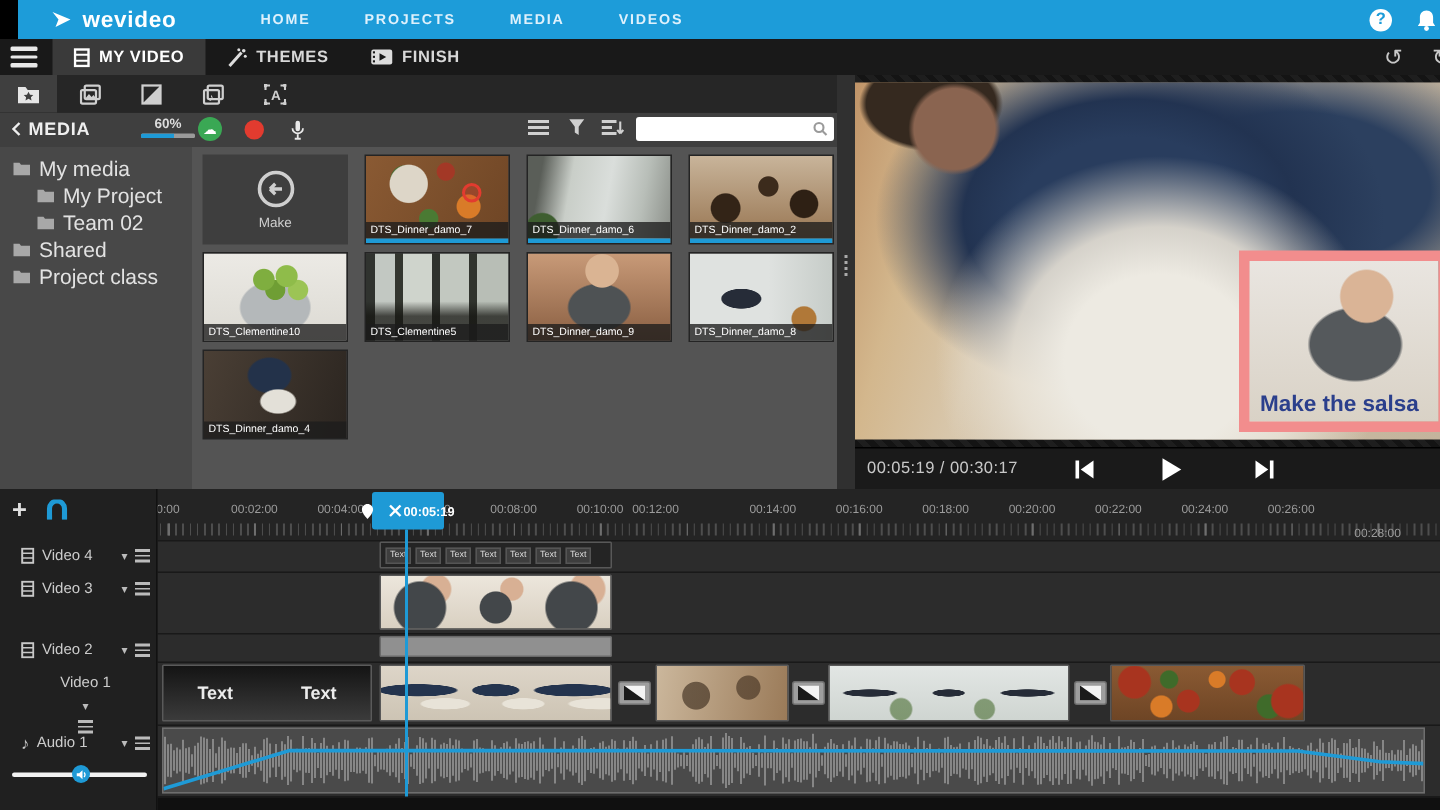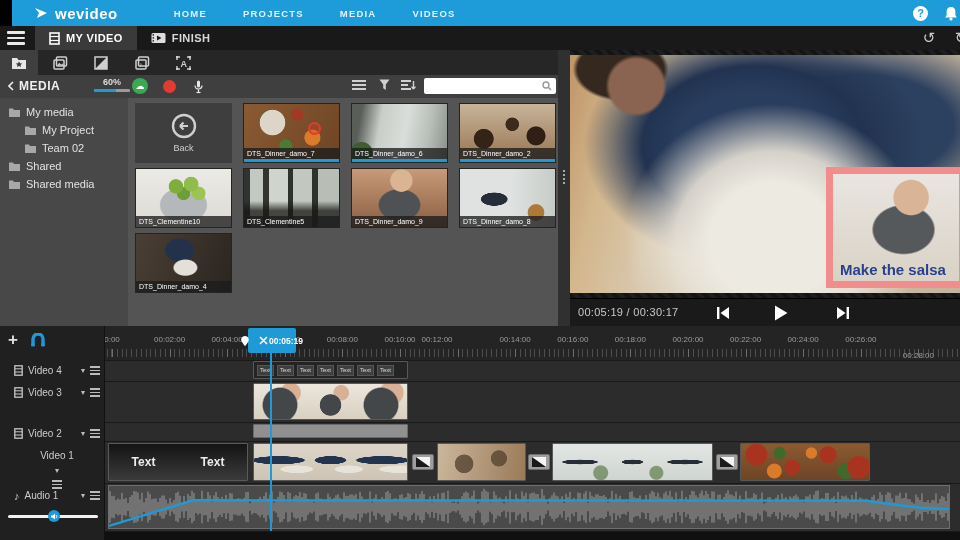--- a/index.html
+++ b/index.html
@@ -38,21 +38,21 @@
   .hdr-ic { position:absolute; top:3px; width:17px; height:17px; display:flex; align-items:center; justify-content:center; cursor:pointer; }
   .cloud-btn { left:132px; background:#3aa854; border-radius:50%; width:16px; height:16px; color:#fff; font-size:9px; text-align:center; line-height:16px; }
   .rec-btn { left:161px; } .rec-dot { width:13px; height:13px; border-radius:50%; background:#e23b2f; }
   .mic-btn { left:190px; }
   .tool-ic { position:absolute; top:4px; cursor:pointer; }
   .search-box { position:absolute; left:424px; top:3px; width:132px; height:16px; background:#fff; border-radius:2px; }
   .search-box input { position:absolute; left:4px; top:0; width:110px; height:16px; border:0; outline:0; font-size:9px; background:transparent; }
   .search-ic { position:absolute; right:4px; top:3px; }
 
   .folder-tree { position:absolute; left:0; top:98px; width:128px; height:232px; background:#484848; padding-top:5px; }
-  .f-item { height:18px; display:flex; align-items:center; gap:5px; color:#e2e2e2; font-size:11px; cursor:pointer; white-space:nowrap;text-align:right; }
+  .f-item { height:18px; display:flex; align-items:center; gap:5px; color:#e2e2e2; font-size:14px; cursor:pointer; white-space:nowrap;text-align:right; }
   .f-item.sel { background:#5c5c5c; }
 
   .thumbs { position:absolute; left:128px; top:98px; width:430px; height:232px; background:#545454; }
   .tile { position:absolute; width:97px; height:60px; background:#2e2e2e; border:1px solid #242424; overflow:hidden; cursor:pointer; }
   .tile-label { position:absolute; left:0; right:0; bottom:0; padding:2px 3px; background:rgba(28,28,28,.78); color:#fff; font-size:7px; white-space:nowrap; overflow:hidden; }
   .tile-label.lift { bottom:3px; }
   .upload-bar { position:absolute; left:0; right:0; bottom:0; height:3px; background:#1e9ad6; }
   .tile-badge { position:absolute; right:18px; top:18px; width:13px; height:13px; border:2px solid #e23b2f; border-radius:50%; background:rgba(226,60,47,.3); }
   .back-tile { position:absolute; width:97px; height:60px; background:#3e3e3e; display:flex; flex-direction:column; align-items:center; justify-content:center; gap:4px; color:#cfcfcf; font-size:9px; cursor:pointer; }
 
@@ -172,20 +172,29 @@
     </div>
   <div class="mtab active">
     <svg width="11" height="13" viewBox="0 0 11 13">
         <rect x="1" y="1" width="9" height="11" fill="none" stroke="#fff" stroke-width="1.6"></rect>
         <line x1="1" y1="4.5" x2="10" y2="4.5" stroke="#fff" stroke-width="1.2"></line>
         <line x1="1" y1="8.5" x2="10" y2="8.5" stroke="#fff" stroke-width="1.2"></line>
       </svg>
     <span>MY VIDEO</span>
   </div>
   <div class="mtab">
+    <svg width="14" height="13" viewBox="0 0 14 13">
+        <line x1="2" y1="12" x2="10" y2="3" stroke="#ddd" stroke-width="2"></line>
+        <circle cx="11.5" cy="1.8" r="1.2" fill="#ddd"></circle>
+        <circle cx="12.5" cy="5.5" r="1" fill="#ddd"></circle>
+        <circle cx="8.2" cy="1.2" r="1" fill="#ddd"></circle>
+      </svg>
+    <span>THEMES</span>
+  </div>
+  <div class="mtab">
     <svg width="15" height="12" viewBox="0 0 15 12">
         <rect x="0.5" y="1" width="14" height="10" rx="1.5" fill="#ddd"></rect>
         <path d="M6 3.5 L10.5 6 L6 8.5 Z" fill="#191919"></path>
         <rect x="1.6" y="2.2" width="1.4" height="1.4" fill="#191919"></rect>
         <rect x="1.6" y="5.2" width="1.4" height="1.4" fill="#191919"></rect>
         <rect x="1.6" y="8.2" width="1.4" height="1.4" fill="#191919"></rect>
       </svg>
     <span>FINISH</span>
   </div>
   <div class="menubar-right">
@@ -309,31 +318,31 @@
     <div class="f-item" style="padding-left: 8px;">
       <svg width="13" height="11" viewBox="0 0 13 11">
         <path d="M1 1.5 h4 l1 1.4 H12 v7 H1 Z" fill="#a8a8a8"></path>
       </svg>
       <span>Shared</span>
     </div>
     <div class="f-item" style="padding-left: 8px;">
       <svg width="13" height="11" viewBox="0 0 13 11">
         <path d="M1 1.5 h4 l1 1.4 H12 v7 H1 Z" fill="#a8a8a8"></path>
       </svg>
-      <span>Shared media</span>
+      <span>Project class</span>
     </div>
   </div>
 
 <div class="thumbs">
   <div class="back-tile" style="left:7px; top:5px;">
     <svg width="26" height="26" viewBox="0 0 26 26">
         <circle cx="13" cy="13" r="11" fill="none" stroke="#cfcfcf" stroke-width="2.4"></circle>
         <path d="M17 13 H9 M9 13 l3.5 -3.5 M9 13 l3.5 3.5" stroke="#cfcfcf" stroke-width="2.2" fill="none"></path>
       </svg>
-    <span>Back</span>
+    <span>Make</span>
   </div>
 <div class="tile st-salad" style="left: 115px; top: 5px;">
       <div class="tile-label lift">DTS_Dinner_damo_7</div>
       <div class="upload-bar"></div>
       <div class="tile-badge"></div>
     </div>
     <div class="tile st-kitchen-blur" style="left: 223px; top: 5px;">
       <div class="tile-label lift">DTS_Dinner_damo_6</div>
       <div class="upload-bar"></div>
     </div>

